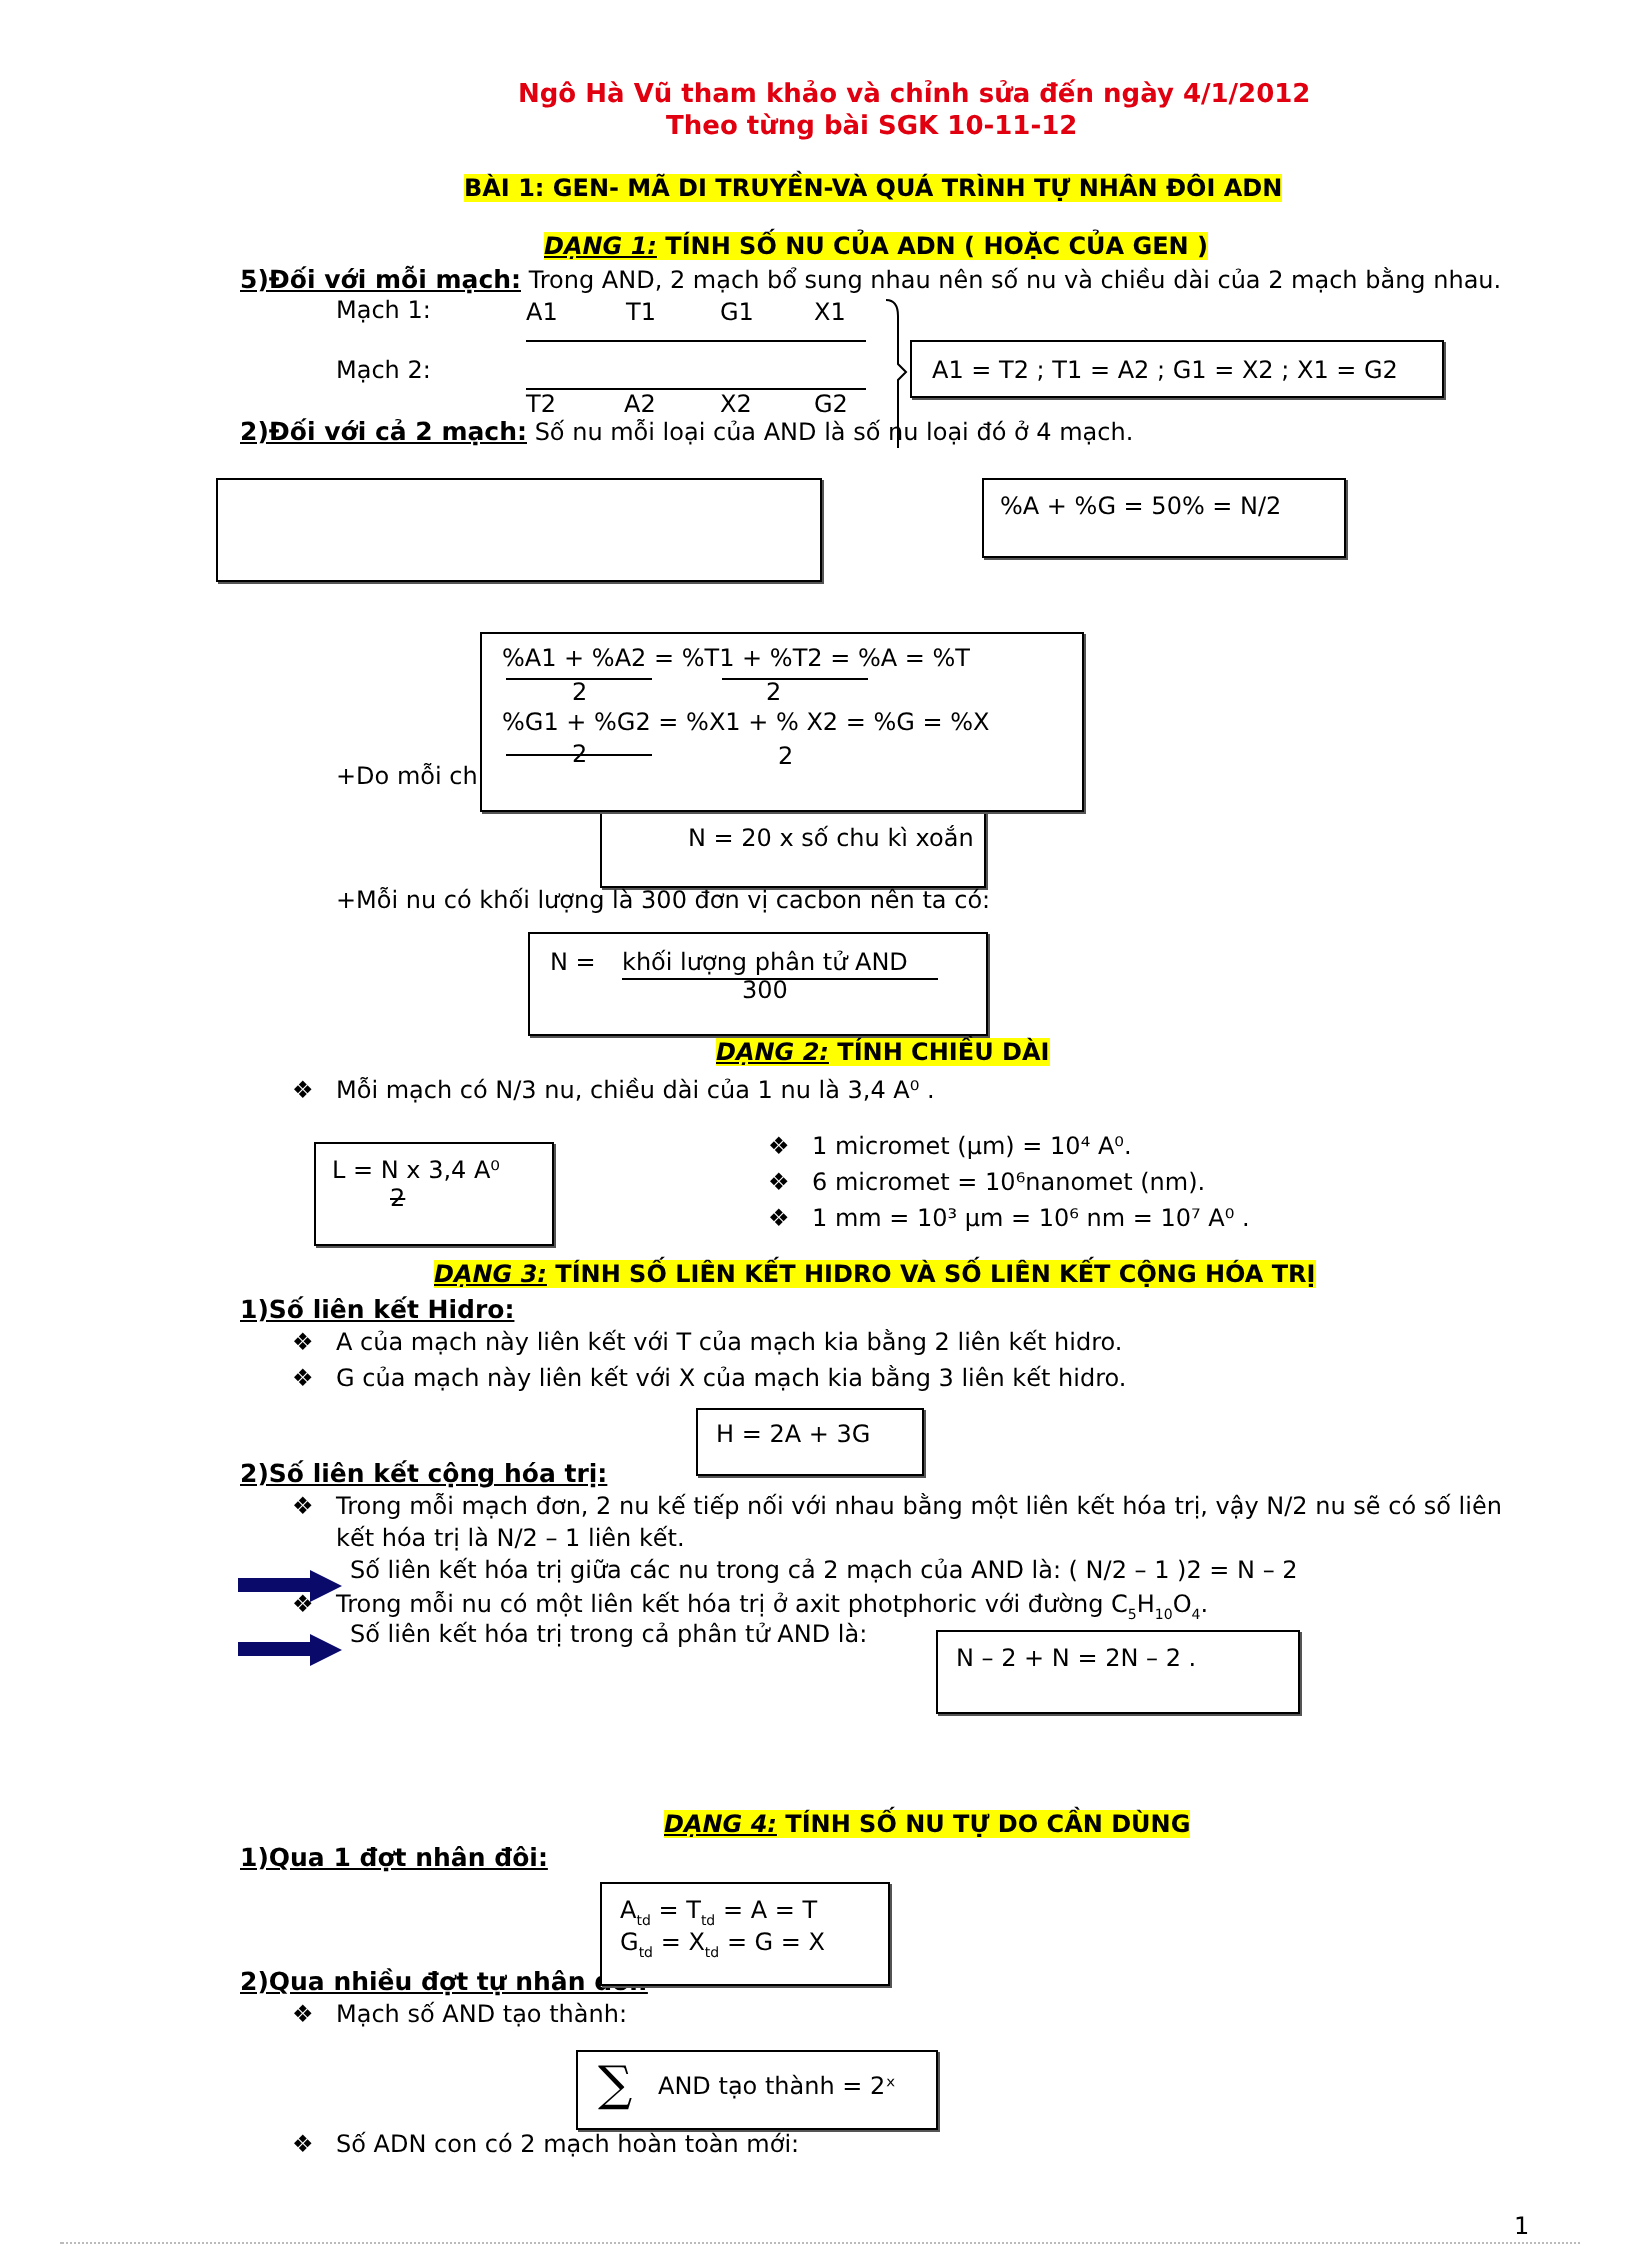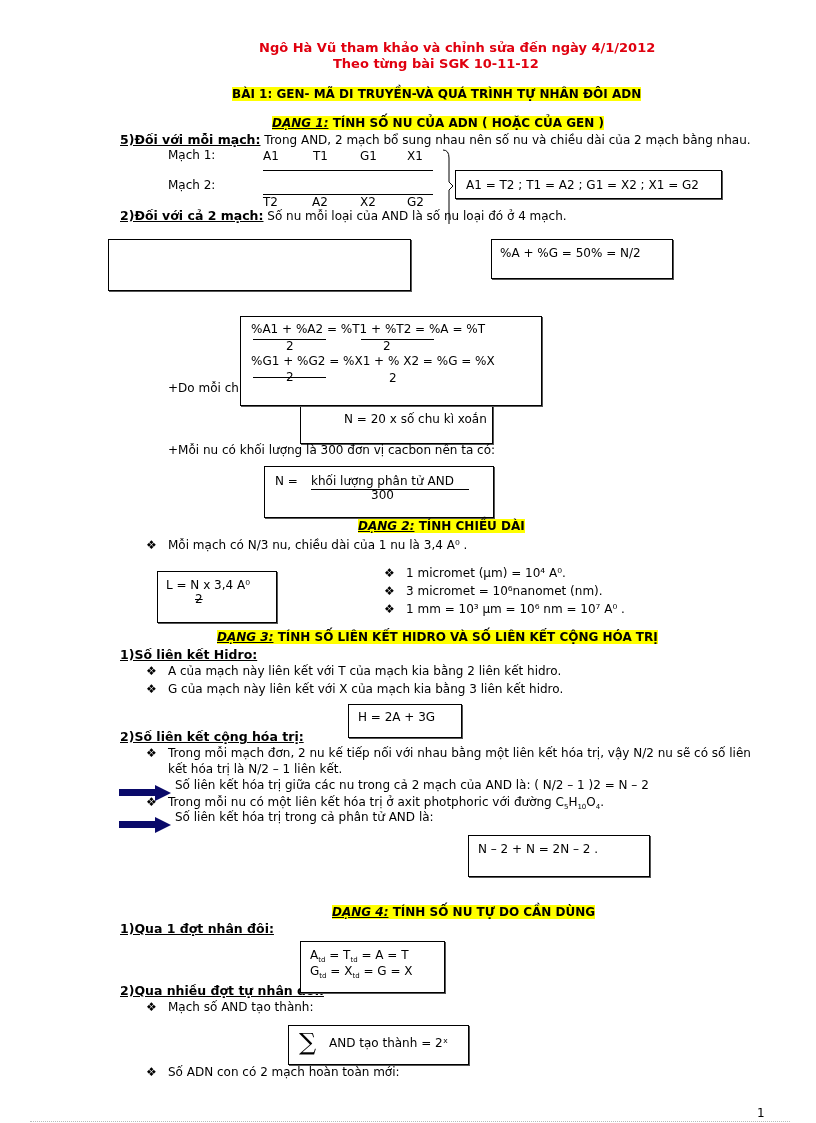--- a/index.html
+++ b/index.html
@@ -80,21 +80,21 @@
   <div class="abs txt" style="left:106px;top:21px;">300</div>
 </div>
 
 <div class="abs hl" style="left:358px;top:519px;"><i>DẠNG 2:</i><span> TÍNH CHIỀU DÀI</span></div>
 <div class="abs bul" style="left:146px;top:538px;"><span class="dia">❖</span><span>Mỗi mạch có N/3 nu, chiều dài của 1 nu là 3,4 A⁰ .</span></div>
 <div class="box" style="left:157px;top:571px;width:118px;height:50px;">
   <div class="abs txt" style="left:8px;top:6px;">L = N x 3,4 A⁰</div>
   <div class="abs txt" style="left:37px;top:20px;text-decoration:line-through;">2</div>
 </div>
 <div class="abs bul" style="left:384px;top:566px;"><span class="dia">❖</span><span>1 micromet (µm) = 10⁴ A⁰.</span></div>
-<div class="abs bul" style="left:384px;top:584px;"><span class="dia">❖</span><span>3 micromet = 10⁶nanomet (nm).</span></div>
+<div class="abs bul" style="left:384px;top:584px;"><span class="dia">❖</span><span>6 micromet = 10⁶nanomet (nm).</span></div>
 <div class="abs bul" style="left:384px;top:602px;"><span class="dia">❖</span><span>1 mm = 10³ µm = 10⁶ nm = 10⁷ A⁰ .</span></div>
 
 <div class="abs hl" style="left:217px;top:630px;"><i>DẠNG 3:</i><span> TÍNH SỐ LIÊN KẾT HIDRO VÀ SỐ LIÊN KẾT CỘNG HÓA TRỊ</span></div>
 <div class="abs sect" style="left:120px;top:647px;">1)Số liên kết Hidro:</div>
 <div class="abs bul" style="left:146px;top:664px;"><span class="dia">❖</span><span>A của mạch này liên kết với T của mạch kia bằng 2 liên kết hidro.</span></div>
 <div class="abs bul" style="left:146px;top:682px;"><span class="dia">❖</span><span>G của mạch này liên kết với X của mạch kia bằng 3 liên kết hidro.</span></div>
 <div class="box" style="left:348px;top:704px;width:112px;height:32px;">
   <div class="abs txt" style="left:9px;top:5px;">H = 2A + 3G</div>
 </div>
 <div class="abs sect" style="left:120px;top:729px;">2)Số liên kết cộng hóa trị:</div>
@@ -105,21 +105,21 @@
     <polygon points="36,0 52,8 36,16" fill="#0a0a6a"></polygon>
 </svg>
 <div class="abs txt" style="left:175px;top:778px;">Số liên kết hóa trị giữa các nu trong cả 2 mạch của AND là: ( N/2 – 1 )2 = N – 2</div>
 <div class="abs bul" style="left:146px;top:795px;"><span class="dia" style="width:22px;">❖</span></div>
 <div class="abs txt" style="left:168px;top:795px;">Trong mỗi nu có một liên kết hóa trị ở axit photphoric với đường C<sub>5</sub>H<sub>10</sub>O<sub>4</sub>.</div>
 <svg class="arrow" style="left:119px;top:817px;" width="52" height="16">
   <rect x="0" y="4" width="38" height="7" fill="#0a0a6a"></rect>
     <polygon points="36,0 52,8 36,16" fill="#0a0a6a"></polygon>
 </svg>
 <div class="abs txt" style="left:175px;top:810px;">Số liên kết hóa trị trong cả phân tử AND là:</div>
-<div class="box" style="left:468px;top:815px;width:180px;height:40px;margin-top:20px;">
+<div class="box" style="left:468px;top:815px;width:180px;height:40px;">
   <div class="abs txt" style="left:9px;top:6px;">N – 2 + N = 2N – 2 .</div>
 </div>
 
 <div class="abs hl" style="left:332px;top:905px;"><i>DẠNG 4:</i><span>  TÍNH SỐ NU TỰ DO CẦN DÙNG</span></div>
 <div class="abs sect" style="left:120px;top:921px;">1)Qua 1 đợt nhân  đôi:</div>
 <div class="abs sect" style="left:120px;top:983px;">2)Qua nhiều  đợt tự nhân  đôi:</div>
 <div class="box" style="left:300px;top:941px;width:143px;height:50px;">
   <div class="abs txt" style="left:9px;top:6px;">A<sub>td</sub> = T<sub>td</sub> = A = T</div>
   <div class="abs txt" style="left:9px;top:22px;">G<sub>td</sub> = X<sub>td</sub> = G = X</div>
 </div>

